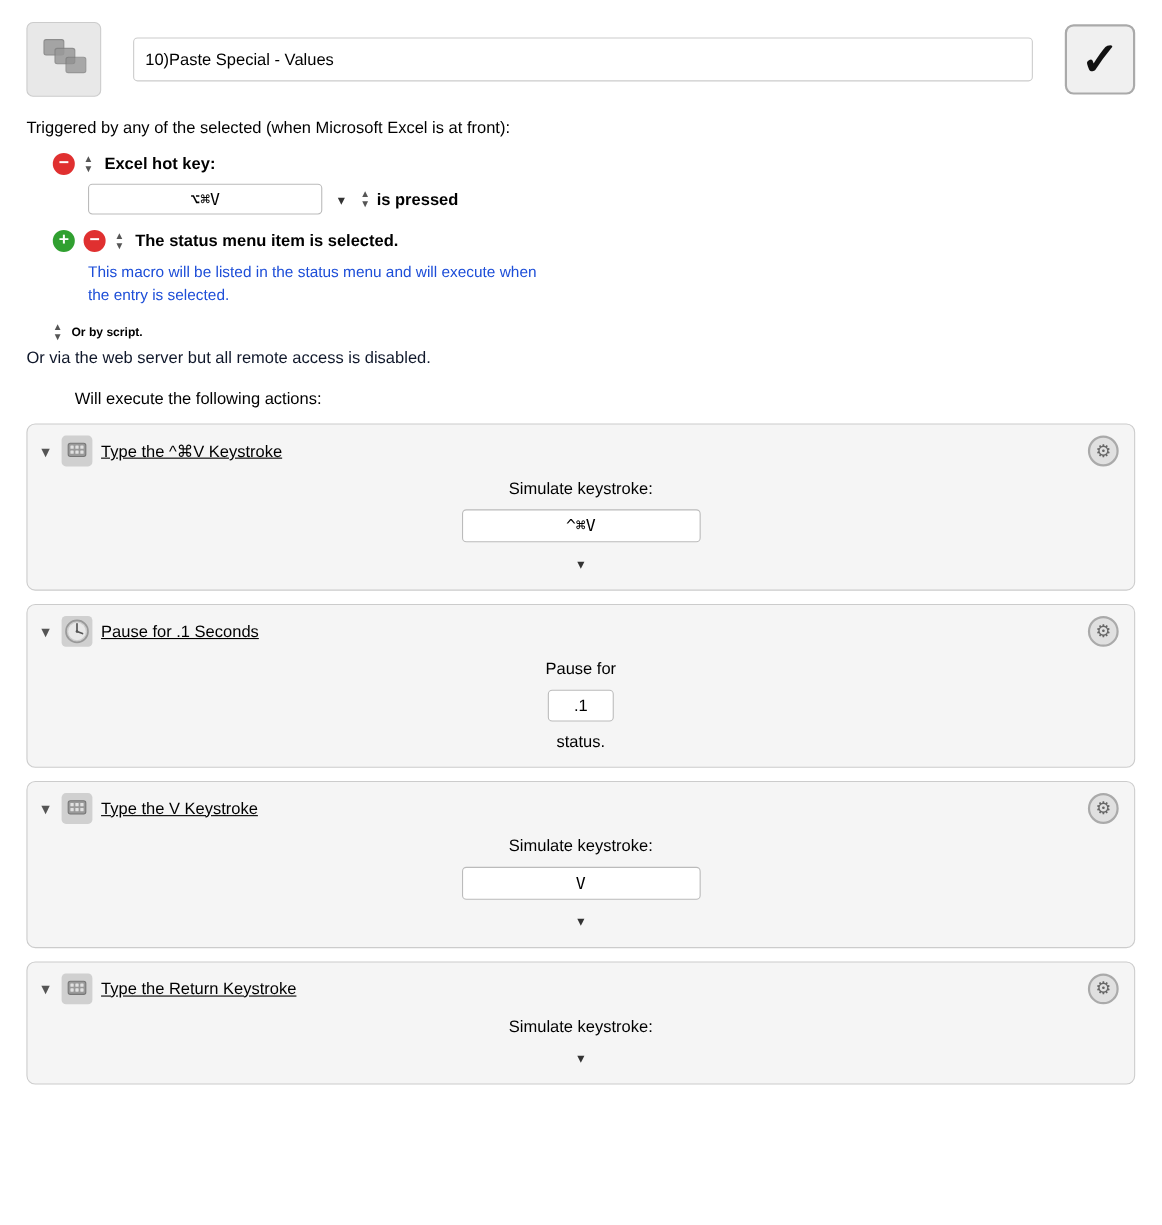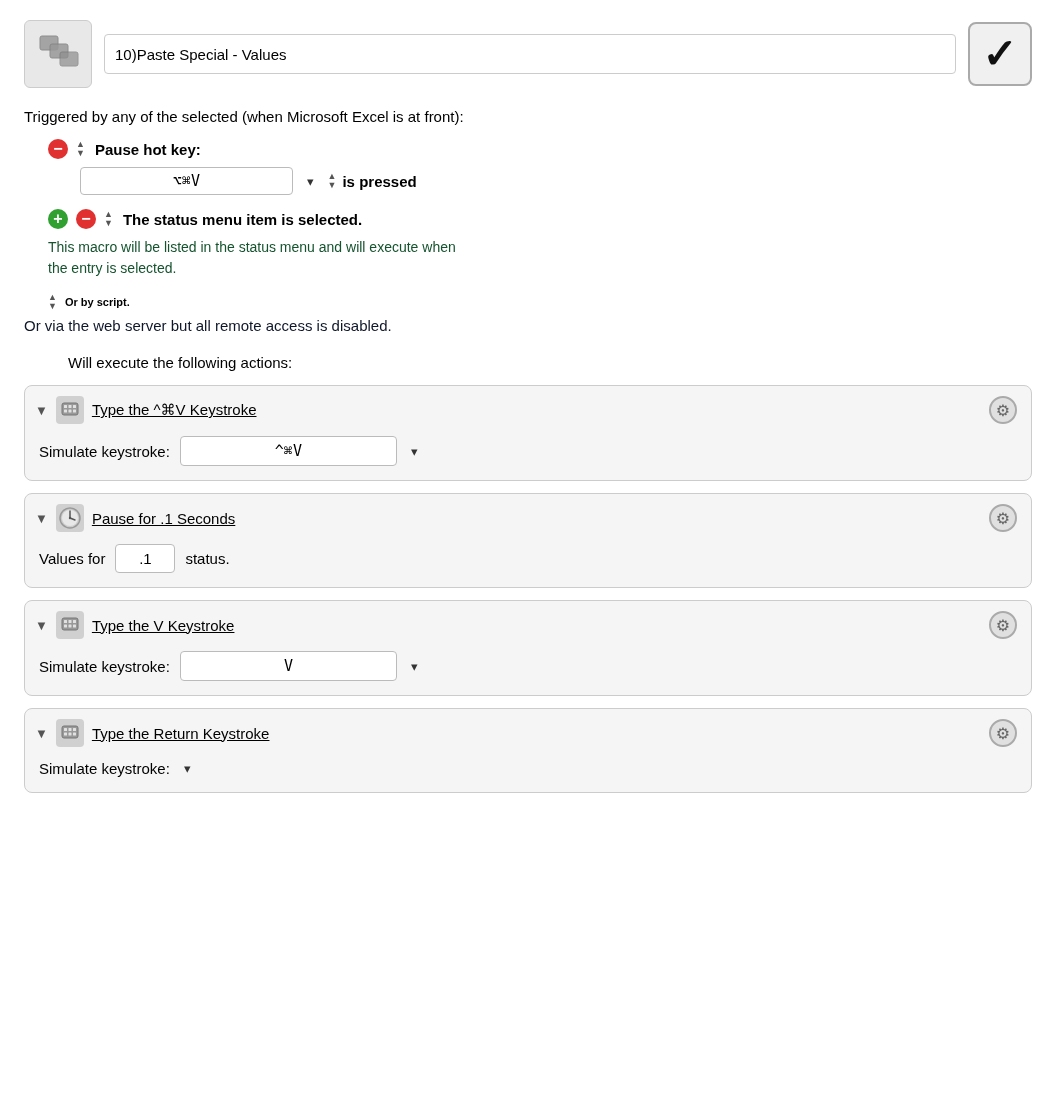--- a/index.html
+++ b/index.html
@@ -10,21 +10,21 @@
       color: #000000;
       padding: 20px 24px;
       width: 1056px;
       min-height: 1114px;
     }
 
     
     .header-row {
       display: flex;
       align-items: center;
-      gap: 12px;
+      gap: 29px;
       margin-bottom: 20px;
     }
     .macro-icon {
       width: 68px;
       height: 68px;
       border: 1px solid #ccc;
       border-radius: 6px;
       background: #e8e8e8;
       display: flex;
       align-items: center;
@@ -139,23 +139,24 @@
 
     .is-pressed-label {
       display: flex;
       align-items: center;
       gap: 4px;
       font-weight: bold;
       font-size: 15px;
     }
 
     .status-menu-desc {
+      margin-left: 32px;
       margin-top: 6px;
       font-size: 14px;
-      color: #14532d;
+      color: #1d4ed8;
       line-height: 1.5;
       max-width: 780px;
     }
 
     .or-by-script-row {
       display: flex;
       align-items: center;
       gap: 6px;
       margin-bottom: 6px;
       margin-top: 4px;
@@ -234,20 +235,21 @@
       cursor: pointer;
       font-size: 16px;
       color: #666;
     }
 
     .action-body {
       padding: 4px 14px 14px 14px;
       display: flex;
       align-items: center;
       gap: 10px;
+      flex-direction: column;
     }
 
     .action-label {
       font-size: 15px;
       white-space: nowrap;
     }
 
     .keystroke-input {
       border: 1px solid #bbb;
       border-radius: 4px;
@@ -289,21 +291,21 @@
     <span>✓</span>
   </div>
 </div>
 
 <div class="trigger-intro">Triggered by any of the selected (when Microsoft Excel is at front):</div>
 
 <div class="trigger-block">
   <div class="trigger-row">
     <button class="btn-circle btn-minus">−</button>
     <span class="sort-arrows">▲<br>▼</span>
-    <span class="trigger-label">Pause hot key:</span>
+    <span class="trigger-label">Excel hot key:</span>
   </div>
   <div class="hotkey-row">
     <input class="hotkey-input" type="text" value="⌥⌘V" style="">
     <button class="dropdown-btn">▾</button>
     <span class="is-pressed-label">
       <span class="sort-arrows">▲<br>▼</span>
       <span>is pressed</span>
     </span>
   </div>
 </div>
@@ -366,21 +368,21 @@
           <line x1="12" y1="12" x2="12" y2="5" stroke="#555" stroke-width="1.5" stroke-linecap="round"></line>
           <line x1="12" y1="12" x2="17" y2="14" stroke="#555" stroke-width="1.5" stroke-linecap="round"></line>
           <circle cx="12" cy="12" r="1.2" fill="#555"></circle>
         </svg>
       </div>
       <span class="action-title">Pause for .1 Seconds</span>
     </div>
     <div class="gear-btn">⚙</div>
   </div>
   <div class="action-body">
-    <span class="action-label">Values for</span>
+    <span class="action-label">Pause for</span>
     <input class="pause-input" type="text" value=".1" style="">
     <span class="seconds-label">status.</span>
   </div>
 </div>
 
 <div class="action-card">
   <div class="action-header">
     <div class="action-header-left">
       <span class="collapse-arrow">▼</span>
       <div class="action-icon">

